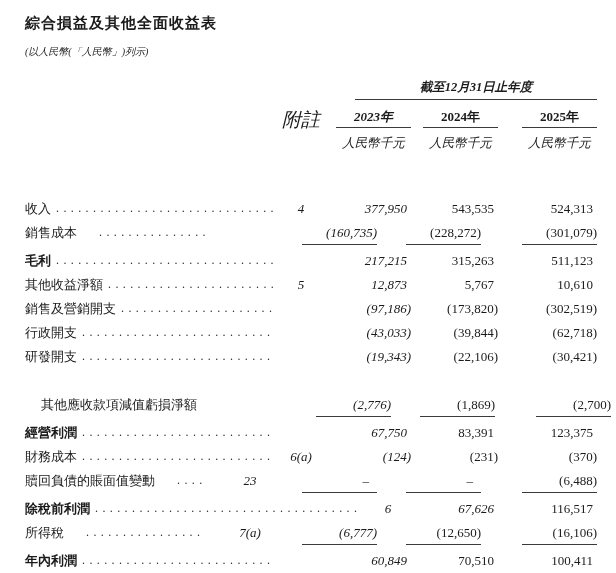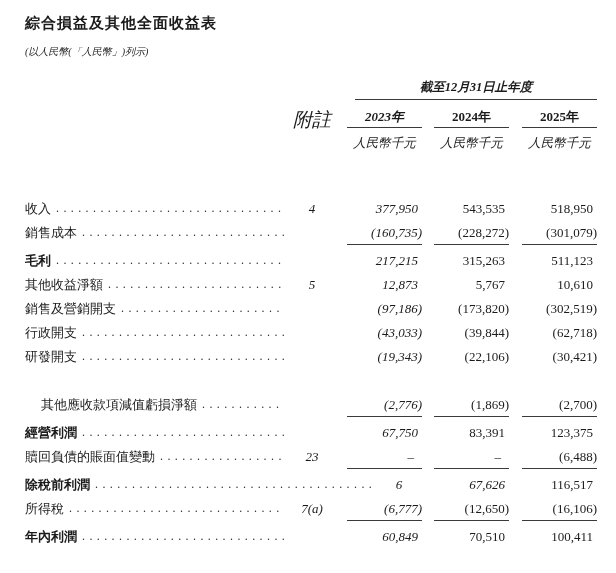--- a/index.html
+++ b/index.html
@@ -27,21 +27,21 @@
     line-height: 16px;
   }
 
   
   .thead { margin-top: 19px; }
   .hrow { display: flex; }
   .flex-sp { flex: 1 1 auto; }
   .note-col { width: 40px; text-align: center; flex: 0 0 auto; }
   .gap1 { margin-left: 15px; font-style: italic; }
   .gap2 { margin-left: 12px; }
-  .gap3 { margin-left: 13px; }
+  .gap3 { margin-left: 24px; }
   .vcol { width: 75px; flex: 0 0 auto; }
   .period-box {
     width: 242px;
     flex: 0 0 auto;
     text-align: center;
     font-weight: bold;
     font-size: 12.5px;
     line-height: 17px;
     padding-bottom: 3px;
     border-bottom: 1px solid #3a3a3a;
@@ -60,21 +60,21 @@
   .unit-cell {
     text-align: center;
     font-style: italic;
     font-size: 12.5px;
     line-height: 15px;
   }
 
   
   .rows { margin-top: 46px; }
   .trow { display: flex; height: 24px; line-height: 23px; font-size: 13px; }
-  .trow.gap-after { margin-bottom: 4px; }
+  .trow.gap-after { margin-bottom: 4px; gap: 17px; }
   .rlabel { white-space: nowrap; flex: 0 0 auto; }
   .trow.bold .rlabel { font-weight: bold; }
   .rlabel.indent { padding-left: 16px; }
   .leader {
     flex: 1 1 auto;
     overflow: hidden;
     white-space: nowrap;
     margin: 0 8px 0 5px;
     font-size: 12px;
     letter-spacing: 4.4px;
@@ -120,21 +120,21 @@
       </div>
   </div>
 
   <div class="rows" id="rows">
       <div class="trow">
         <span class="rlabel">收入</span>
         <span class="leader"></span>
         <span class="note-col rnote">4</span>
         <span class="vcol vcell gap1 np">377,950</span>
         <span class="vcol vcell gap2 np">543,535</span>
-        <span class="vcol vcell gap3 np">518,950</span>
+        <span class="vcol vcell gap3 np">524,313</span>
       </div>
       <div class="trow gap-after">
         <span class="rlabel">銷售成本</span>
         <span class="leader"></span>
         <span class="note-col rnote"></span>
         <span class="vcol vcell gap1 uline">(160,735)</span>
         <span class="vcol vcell gap2 uline">(228,272)</span>
         <span class="vcol vcell gap3 uline">(301,079)</span>
       </div>
       <div class="trow bold">
@@ -193,20 +193,28 @@
         <span class="vcol vcell gap3 uline">(2,700)</span>
       </div>
       <div class="trow bold">
         <span class="rlabel">經營利潤</span>
         <span class="leader"></span>
         <span class="note-col rnote"></span>
         <span class="vcol vcell gap1 np">67,750</span>
         <span class="vcol vcell gap2 np">83,391</span>
         <span class="vcol vcell gap3 np">123,375</span>
       </div>
+      <div class="trow">
+        <span class="rlabel">財務成本</span>
+        <span class="leader"></span>
+        <span class="note-col rnote">6(a)</span>
+        <span class="vcol vcell gap1">(124)</span>
+        <span class="vcol vcell gap2">(231)</span>
+        <span class="vcol vcell gap3">(370)</span>
+      </div>
       <div class="trow gap-after">
         <span class="rlabel">贖回負債的賬面值變動</span>
         <span class="leader"></span>
         <span class="note-col rnote">23</span>
         <span class="vcol vcell gap1 uline dash">–</span>
         <span class="vcol vcell gap2 uline dash">–</span>
         <span class="vcol vcell gap3 uline">(6,488)</span>
       </div>
       <div class="trow bold">
         <span class="rlabel">除稅前利潤</span>

